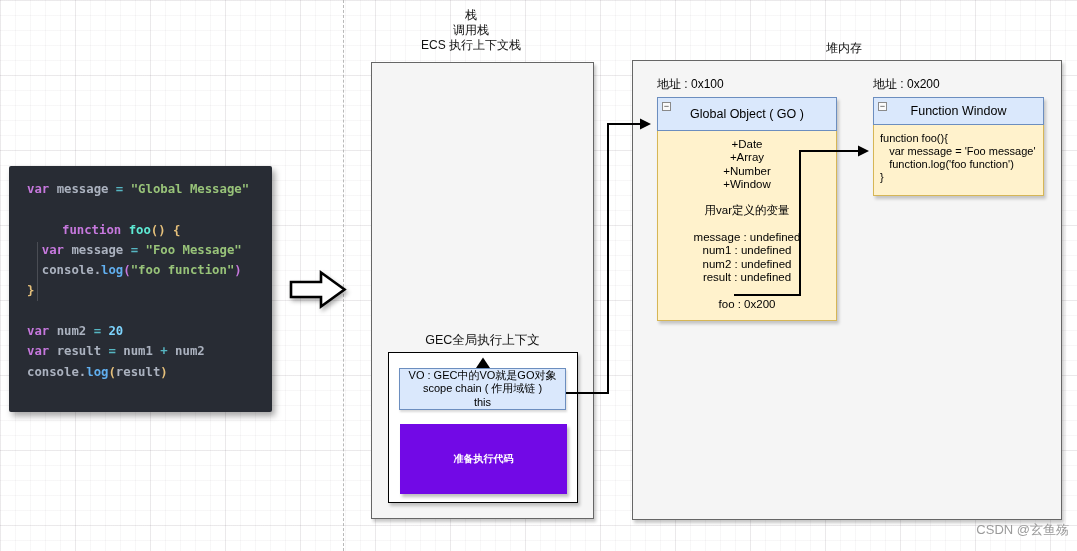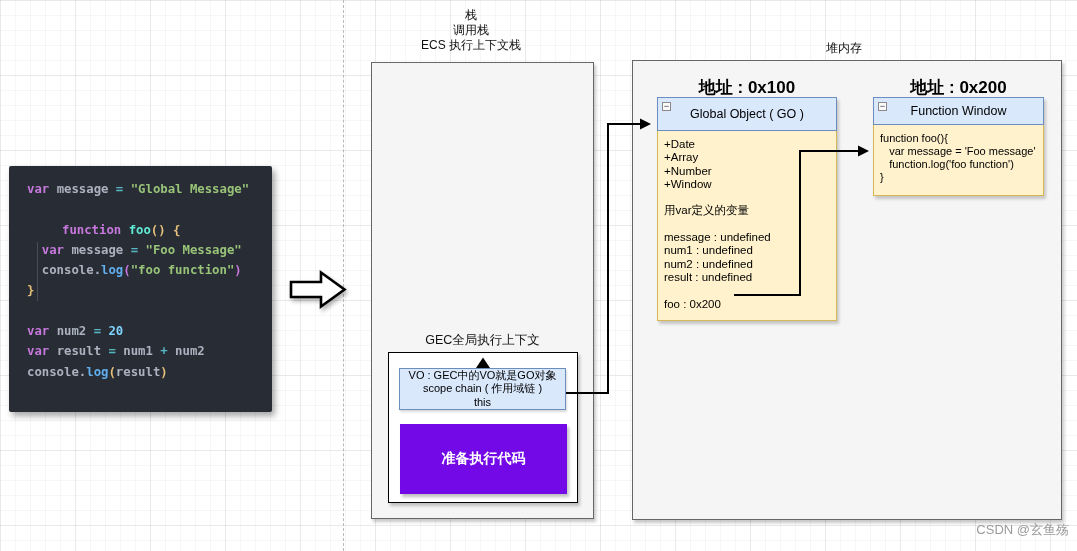--- a/index.html
+++ b/index.html
@@ -33,51 +33,51 @@
     box-shadow:2px 3px 3px rgba(0,0,0,0.22);
     box-sizing:border-box;
   }
   #stack-box{left:371px;top:62px;width:223px;height:457px;}
   #heap-box{left:632px;top:60px;width:430px;height:460px;}
   
   .diagram-label{color:#111;font-size:12px;text-align:center;}
   #stack-title{left:371px;top:8px;width:200px;line-height:15px;}
   #heap-title{left:799px;top:40px;width:90px;}
   #gec-label{left:371px;top:332px;width:223px;font-size:12.5px;}
-  .addr-label{font-weight:bold;font-size:17px;text-align:center;color:#000;}
+  .addr-label{font-weight:normal;font-size:12px;color:#000;}
   #addr-100{left:657px;top:76px;width:180px;}
   #addr-200{left:873px;top:76px;width:171px;}
   
   #gec-frame{left:388px;top:352px;width:190px;height:151px;background:#fff;
     border:1px solid #000;box-shadow:2px 3px 3px rgba(0,0,0,0.22);box-sizing:border-box;}
   
   #vo-box{left:399px;top:368px;width:167px;height:42px;
     background:var(--uml-header-fill,#dae8fc);border:1px solid var(--uml-header-stroke,#6c8ebf);
     box-sizing:border-box;font-size:11px;text-align:center;color:#000;
     display:flex;flex-direction:column;justify-content:center;box-shadow:1px 2px 2px rgba(0,0,0,0.15);}
   #vo-box .line{line-height:13.2px;height:13.2px;white-space:pre;}
   
   #prepare-box{left:400px;top:424px;width:167px;height:70px;background:var(--accent-purple,#7209e6);
     display:flex;align-items:center;justify-content:center;color:#fff;font-weight:bold;
-    font-size:14px;box-shadow:2px 3px 3px rgba(0,0,0,0.25);}
+    font-size:10px;box-shadow:2px 3px 3px rgba(0,0,0,0.25);}
   
   .uml-box{box-sizing:border-box;box-shadow:2px 3px 3px rgba(0,0,0,0.2);}
   .uml-header{
     background:var(--uml-header-fill,#dae8fc);border:1px solid var(--uml-header-stroke,#6c8ebf);
     box-sizing:border-box;position:relative;text-align:center;color:#000;
     display:flex;flex-direction:column;justify-content:center;font-size:12.5px;}
   .uml-header .line{line-height:14.5px;height:14.5px;}
   .uml-body{
     background:var(--uml-body-fill,#fff2cc);border:1px solid var(--uml-body-stroke,#d6b656);
     border-top:none;box-sizing:border-box;color:#000;text-align:left;overflow:hidden;}
   .uml-body .line{white-space:pre;}
   #go-box{left:657px;top:97px;width:180px;}
   #go-header{height:34px;}
   #go-body{height:190px;padding:7px 6px;font-size:11.5px;}
-  #go-body .line{line-height:13.3px;height:13.3px;}
+  #go-body .line{line-height:13.3px;height:13.3px;text-align:center;}
   #fo-box{left:873px;top:97px;width:171px;}
   #fo-header{height:28px;}
   #fo-body{height:71px;padding:7px 6px;font-size:11px;}
   #fo-body .line{line-height:13px;height:13px;}
   .collapse-toggle{
     position:absolute;left:4px;top:4px;width:9px;height:9px;background:#fbfbfb;
     border:1px solid #8a8a8a;box-sizing:border-box;display:flex;align-items:center;
     justify-content:center;font-size:9px;line-height:7px;color:#333;}
   
   #overlay{left:0;top:0;width:1077px;height:551px;pointer-events:none;z-index:50;}

